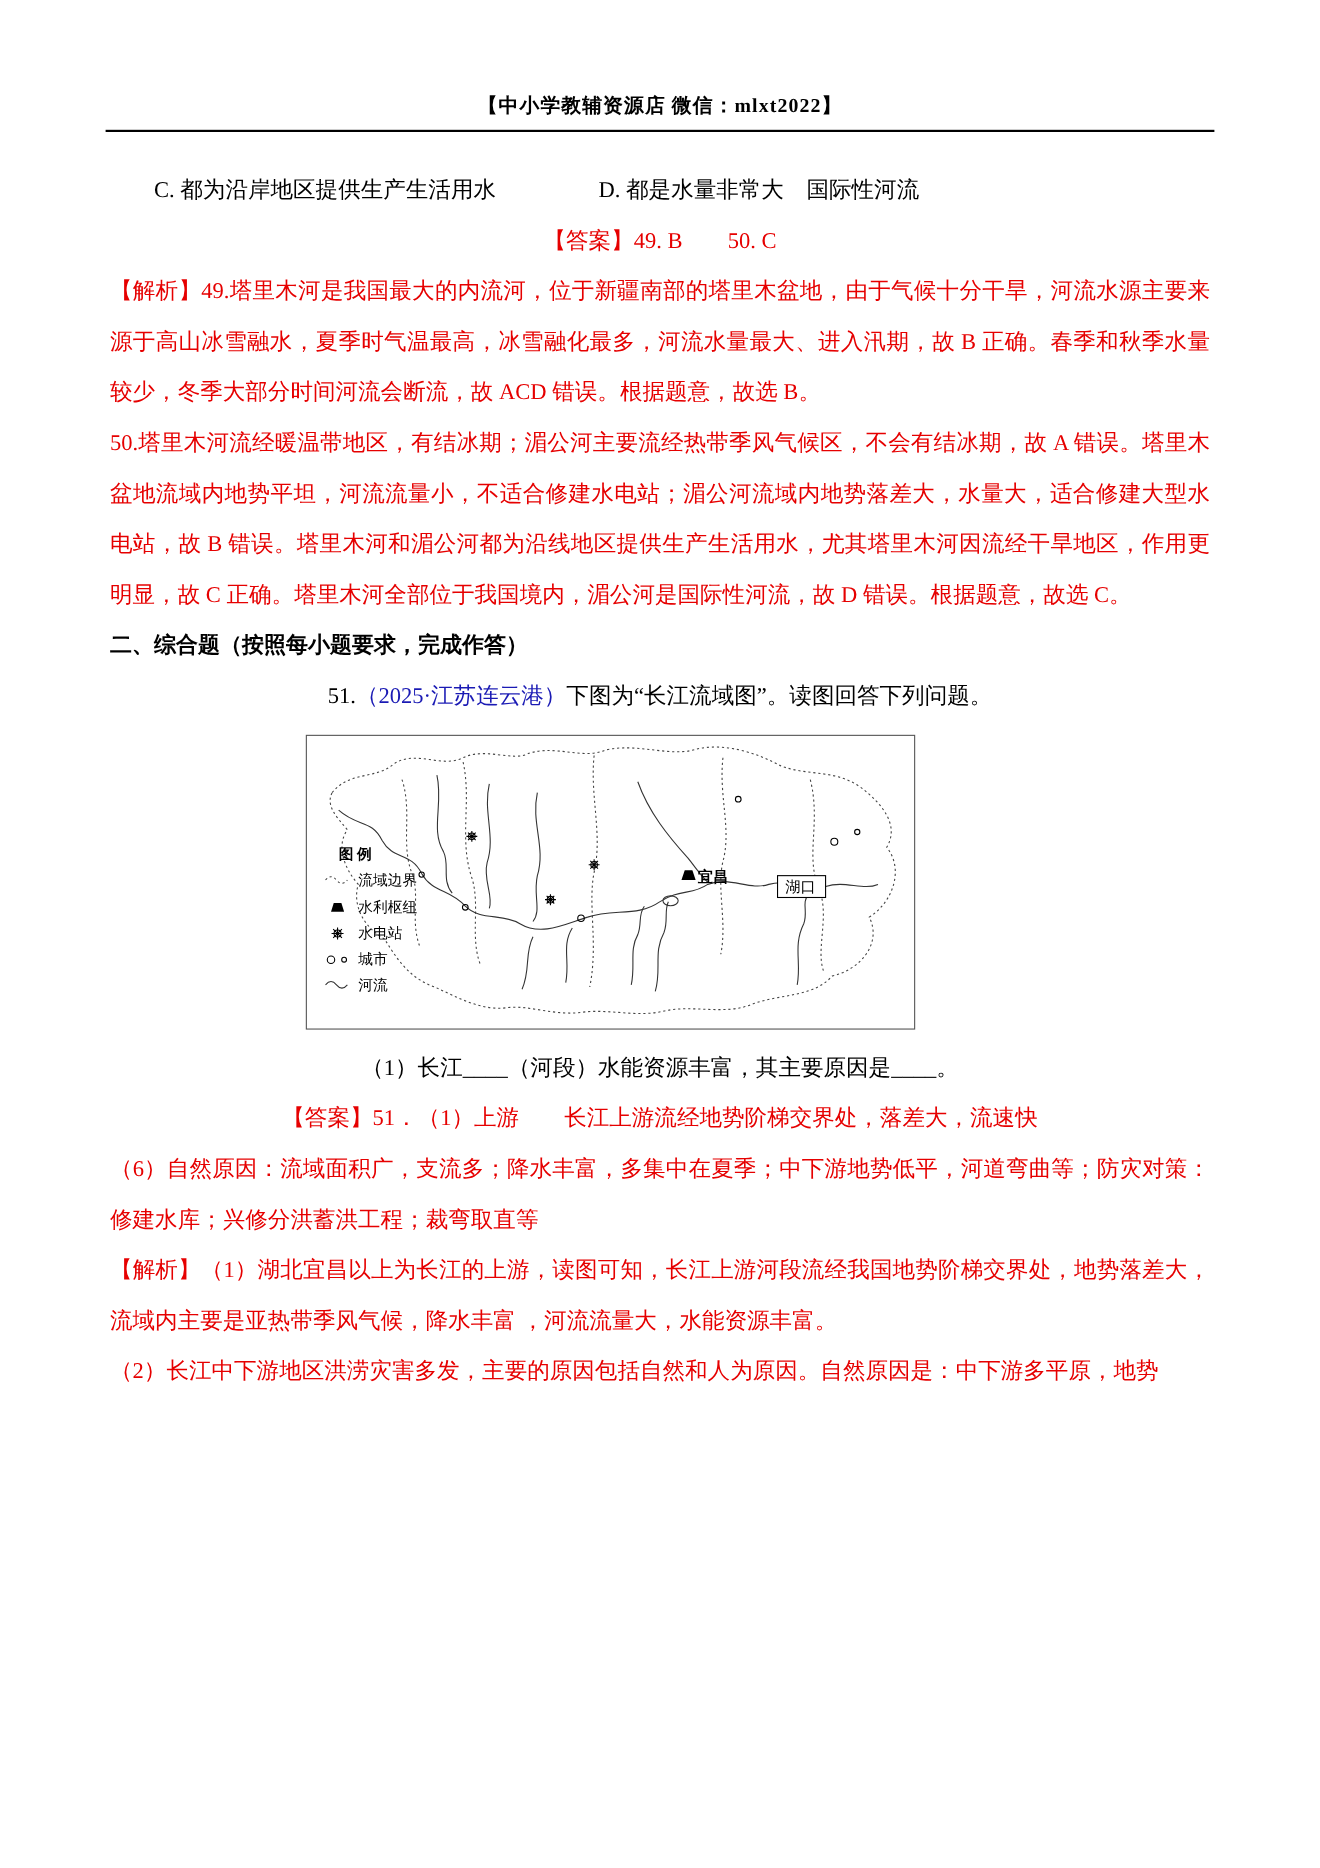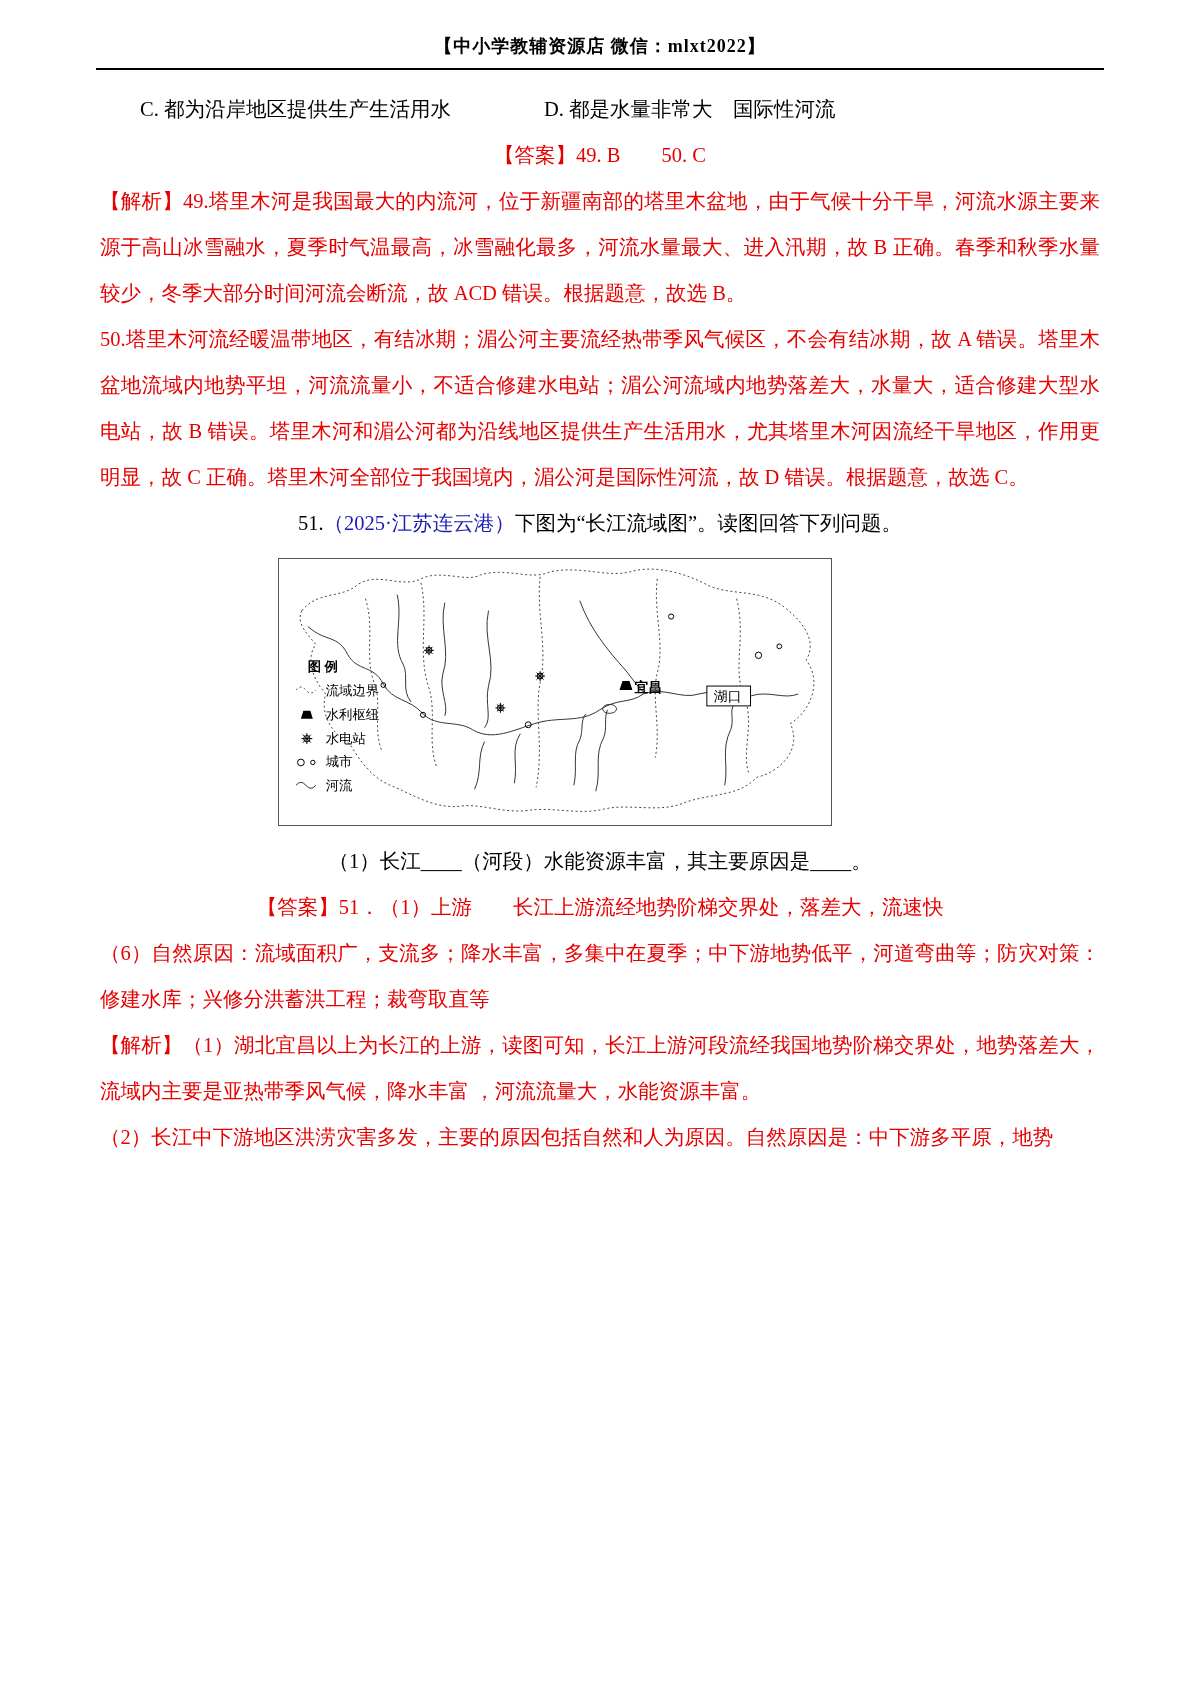--- a/index.html
+++ b/index.html
@@ -3,24 +3,24 @@
 <meta charset="utf-8">
 <style>
   *{box-sizing:border-box;}
   html,body{margin:0;padding:0;background:#ffffff;}
   .page{
     width:1200px;height:1698px;margin:0 auto;background:#fff;
     font-family:"Liberation Serif","DejaVu Serif",serif;color:var(--text,#000);
     position:relative;overflow:hidden;
   }
   .header-title{
-    padding-top:34px;text-align:center;font-size:18px;font-weight:bold;letter-spacing:1px;
+    padding-top:84px;text-align:center;font-size:18px;font-weight:bold;letter-spacing:1px;
   }
   .header-rule{margin:10px 96px 0;border-top:2px solid #000;height:0;}
-  .body{padding:16px 100px 0;font-size:20.5px;line-height:46px;}
+  .body{padding:30px 100px 0;font-size:20.5px;line-height:46px;}
   p{margin:0;text-align:justify;}
   .red{color:var(--red,#e60000);}
   .blue{color:var(--blue,#1a1ab4);}
   .heading{font-weight:bold;text-align:left;font-family:"Liberation Sans","DejaVu Sans",sans-serif;font-size:20px;}
   .opts{text-align:left;}
   .opt-c{margin-left:40px;}
   .opt-d{margin-left:88px;}
   .noj{text-align:center;}
   .map-wrap{margin:12px 0 12px 178px;width:556px;}
   .map-frame{border:1px solid #555;display:block;background:#fff;}
@@ -48,20 +48,21 @@
       <span class="opt-c">C. 都为沿岸地区提供生产生活用水</span>
       <span class="opt-d">D. 都是水量非常大　国际性河流</span>
     </p>
 
     <p class="red noj">【答案】49. B　　50. C</p>
 
     <p class="red">【解析】49.塔里木河是我国最大的内流河，位于新疆南部的塔里木盆地，由于气候十分干旱，河流水源主要来源于高山冰雪融水，夏季时气温最高，冰雪融化最多，河流水量最大、进入汛期，故 B 正确。春季和秋季水量较少，冬季大部分时间河流会断流，故 ACD 错误。根据题意，故选 B。</p>
 
     <p class="red">50.塔里木河流经暖温带地区，有结冰期；湄公河主要流经热带季风气候区，不会有结冰期，故 A 错误。塔里木盆地流域内地势平坦，河流流量小，不适合修建水电站；湄公河流域内地势落差大，水量大，适合修建大型水电站，故 B 错误。塔里木河和湄公河都为沿线地区提供生产生活用水，尤其塔里木河因流经干旱地区，作用更明显，故 C 正确。塔里木河全部位于我国境内，湄公河是国际性河流，故 D 错误。根据题意，故选 C。</p>
 
+    <p class="heading">二、综合题（按照每小题要求，完成作答）</p>
 
     <p class="noj">
       <span>51.</span><span class="blue">（2025·江苏连云港）</span><span>下图为“长江流域图”。读图回答下列问题。</span>
     </p>
 
     <div class="map-wrap">
       <svg class="map-frame" width="554" height="268" viewBox="0 0 554 268" xmlns="http://www.w3.org/2000/svg">
 
         <g>
           <path class="dot" d="M22,52 C38,32 62,40 78,26 C98,12 122,30 142,20 C162,10 188,24 202,16 C228,8 252,22 272,13 C302,6 332,20 356,12 C382,6 412,16 432,27 C456,37 482,30 506,47 C526,62 542,82 530,102 C546,122 536,152 514,166 C526,190 506,214 480,220 C462,240 432,236 406,246 C382,256 352,246 326,252 C302,258 276,250 252,253 C226,257 202,246 182,249 C158,252 136,239 116,230 C92,222 80,202 70,186 C52,176 40,156 46,136 C32,120 26,100 36,86 C26,74 16,64 22,52 Z"></path>

